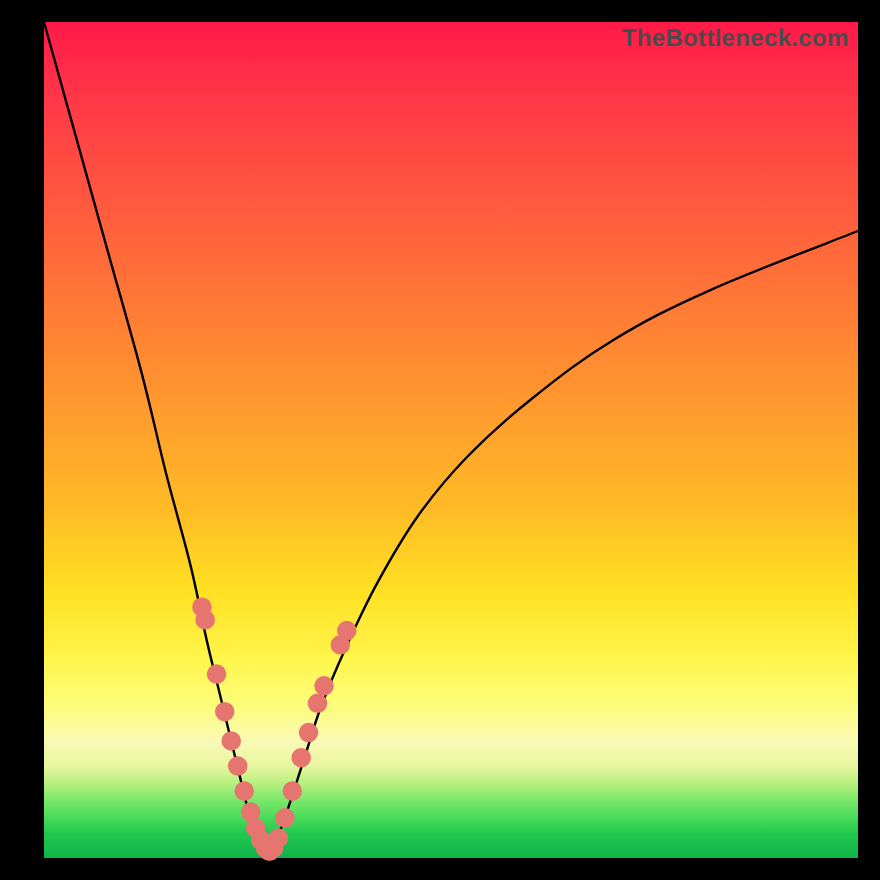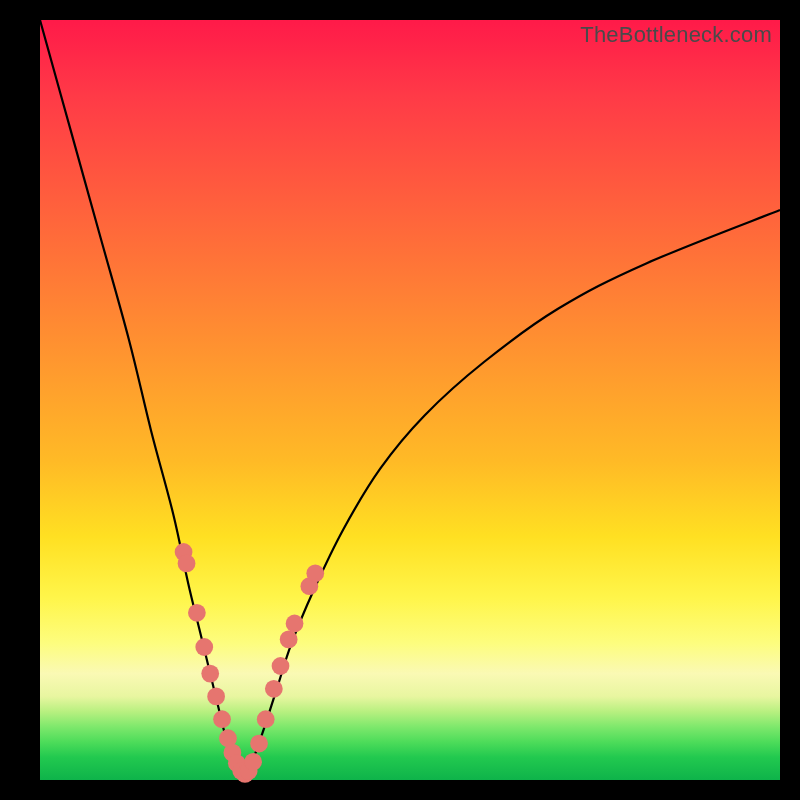--- a/index.html
+++ b/index.html
@@ -41,21 +41,21 @@
       #22c94f 97%,
       #0eb34a 100%
     );
   }
   .watermark {
     position: absolute;
     top: 2px;
     right: 8px;
     color: #4a4a4a;
     font-size: 22px;
-    font-weight: 400;
+    font-weight: 700;
     letter-spacing: 0.2px;
     user-select: none;
   }
   svg.curve {
     position: absolute;
     left: 0;
     top: 0;
     width: 740px;
     height: 760px;
     overflow: visible;

